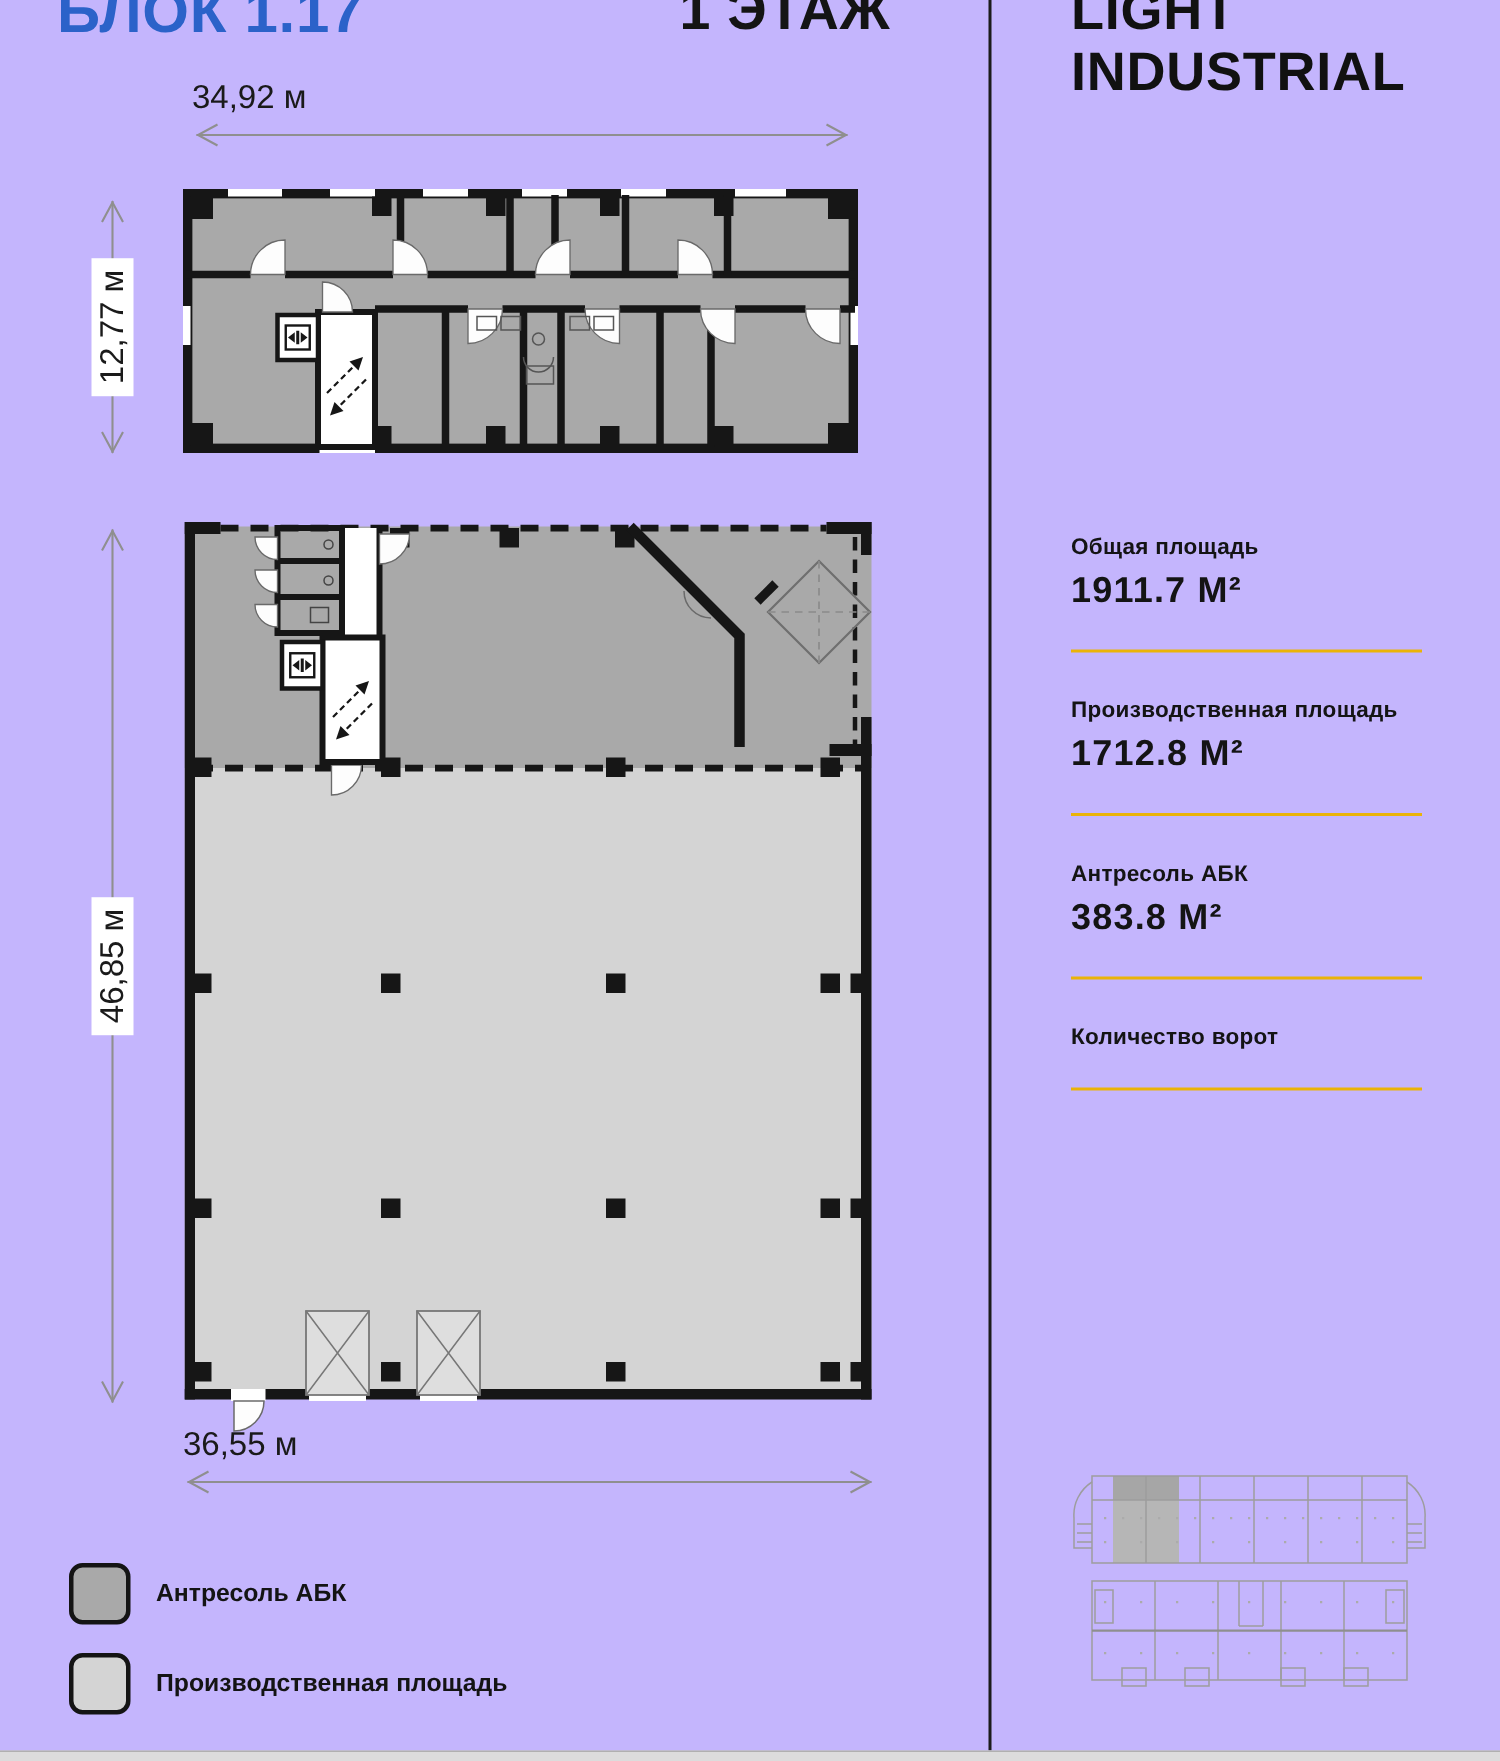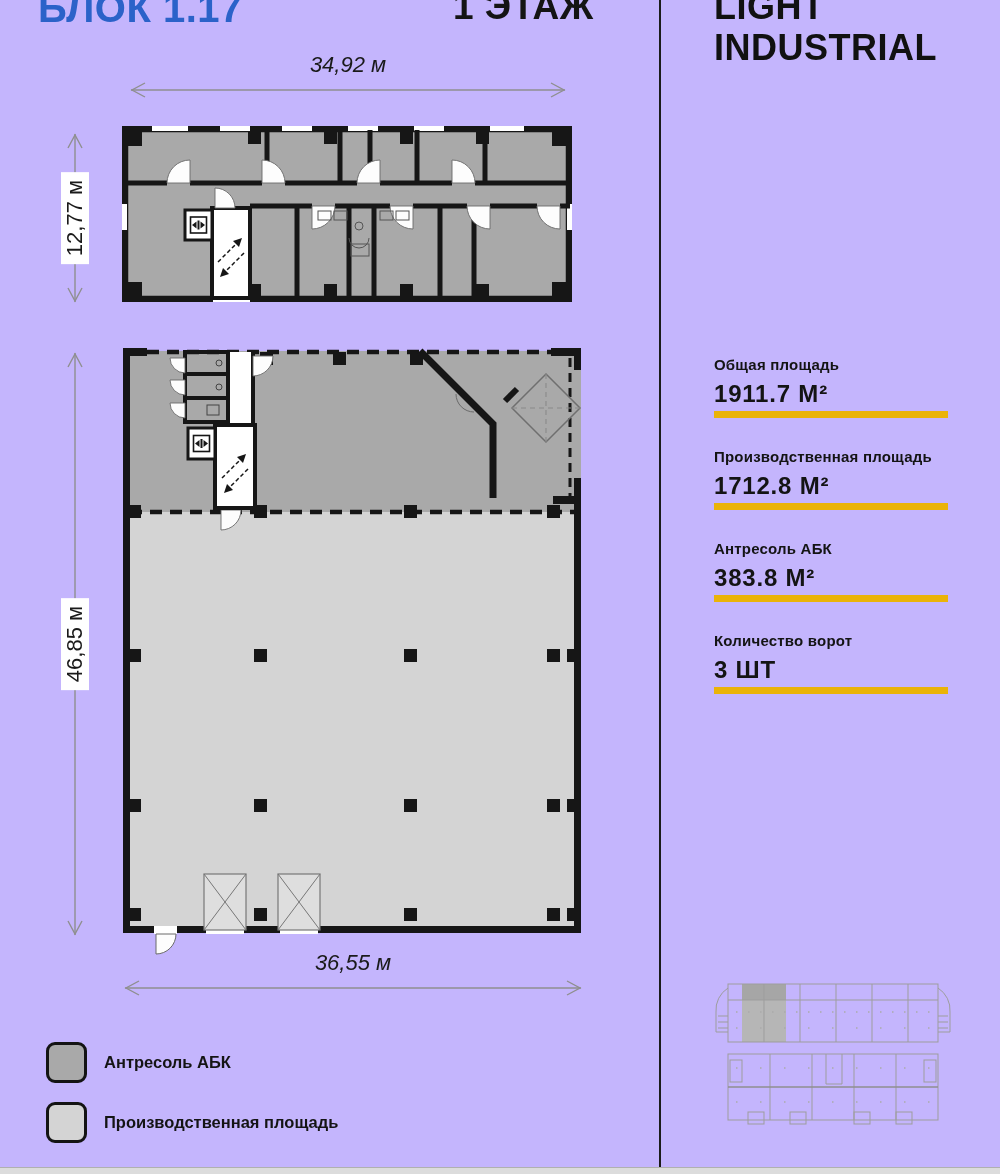--- a/index.html
+++ b/index.html
@@ -10,25 +10,25 @@
                letter-spacing:.5px;color:#2b62c9;white-space:nowrap;}
   .floor-title{position:absolute;left:453px;top:-14px;font-size:37px;font-weight:800;
                letter-spacing:.5px;color:#141414;white-space:nowrap;}
   .divider{position:absolute;left:659px;top:0;width:2px;height:1167px;background:#1b1b1b;}
   
   .brand{position:absolute;left:714px;top:-14px;font-size:36px;font-weight:800;line-height:41px;
          letter-spacing:.5px;color:#111;}
   .descr{position:absolute;left:714px;top:74px;width:234px;font-size:18px;font-weight:700;
          line-height:24px;color:#141414;}
   .stats{position:absolute;left:714px;top:356px;width:234px;}
-  .stat{border-bottom:7px solid #eab308;padding-bottom:3px;margin-bottom:30px;}
+  .stat{border-bottom:2px solid #eab308;padding-bottom:25px;margin-bottom:30px;}
   .stat-label{font-size:15px;font-weight:700;letter-spacing:.2px;}
   .stat-value{font-size:24px;font-weight:800;letter-spacing:.8px;margin-top:7px;}
   
-  .hdim{position:absolute;text-align:center;font-style:italic;}
+  .hdim{position:absolute;}
   .hdim .lbl{font-size:22px;color:#1a1a1a;margin-bottom:2px;}
   .vdim{position:absolute;}
   .vdim .lbl{position:absolute;left:50%;top:50%;transform:translate(-50%,-50%) rotate(-90deg);
              background:#fff;padding:1px 8px;font-size:22px;color:#1a1a1a;white-space:nowrap;}
   .plan{position:absolute;display:block;}
   
   .legend-item{position:absolute;left:46px;display:flex;align-items:center;}
   .legend-swatch{width:35px;height:35px;border:3px solid #141414;border-radius:9px;flex:none;}
   .legend-label{margin-left:17px;font-size:16.5px;font-weight:700;}
   .edge-strip{position:absolute;left:0;top:1167px;width:1000px;height:7px;background:#dcdcdc;
@@ -57,21 +57,20 @@
     <div class="stat">
       <div class="stat-label">Производственная площадь</div>
       <div class="stat-value">1712.8 М²</div>
     </div>
     <div class="stat">
       <div class="stat-label">Антресоль АБК</div>
       <div class="stat-value">383.8 М²</div>
     </div>
     <div class="stat">
       <div class="stat-label">Количество ворот</div>
-      <div class="stat-value">3 ШТ</div>
     </div>
   </div>
 
   <div class="hdim" style="left:128px;top:52px;width:440px;">
     <div class="lbl">34,92 м</div>
     <svg width="440" height="20">
       <path d="M3,10 L437,10" stroke="#8f8f8f" stroke-width="1.4" fill="none"></path>
       <path d="M17,3 L4,10 L17,17" stroke="#8f8f8f" stroke-width="1.4" fill="none"></path>
       <path d="M423,3 L436,10 L423,17" stroke="#8f8f8f" stroke-width="1.4" fill="none"></path>
     </svg>

